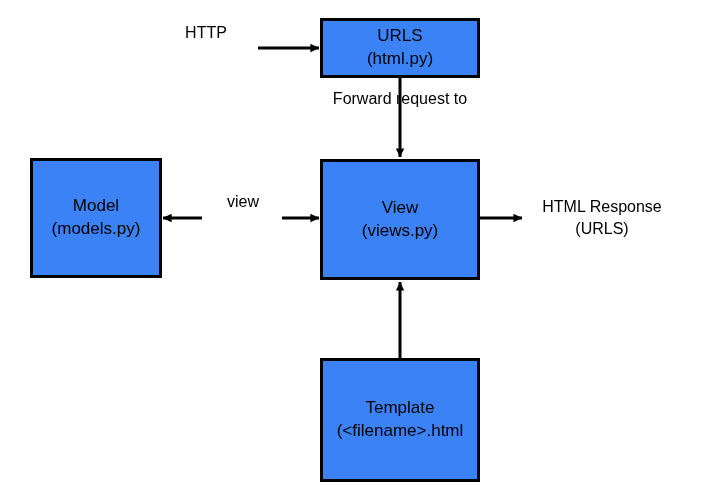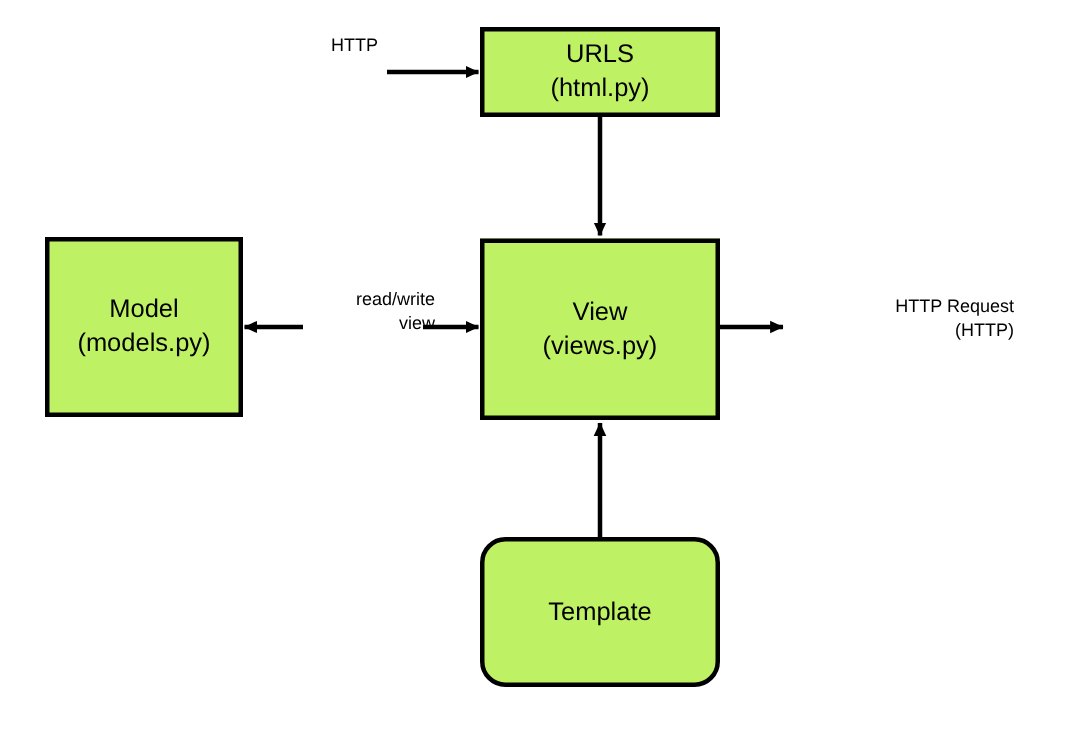--- a/index.html
+++ b/index.html
@@ -15,57 +15,57 @@
     position: relative;
     width: 713px;
     height: 503px;
     background: #ffffff;
     overflow: hidden;
   }
   .node {
     position: absolute;
     box-sizing: border-box;
     border: 3px solid #000000;
-    background: #bef264;
+    background: #3b82f6;
     display: flex;
     flex-direction: column;
     align-items: center;
     justify-content: center;
     text-align: center;
     font-size: 17px;
     line-height: 1.35;
     z-index: 3;
   }
   .node .line1, .node .line2 {
     white-space: nowrap;
   }
   .edge-label {
     position: absolute;
-    text-align: right;
-    font-size: 12px;
+    text-align: center;
+    font-size: 16px;
     line-height: 1.35;
     white-space: nowrap;
     z-index: 4;
     background: transparent;
   }
   .edge-label .l1, .edge-label .l2 { display: block; }
   svg.wires {
     position: absolute;
     left: 0;
     top: 0;
     width: 713px;
     height: 503px;
     z-index: 1;
     overflow: visible;
   }
   
   #node-urls     { left: 320px; top: 18px;  width: 160px; height: 60px;  }
   #node-model    { left: 30px;  top: 158px; width: 132px; height: 120px; }
   #node-view     { left: 320px; top: 159px; width: 160px; height: 121px; }
-  #node-template { left: 320px; top: 358px; width: 160px; height: 100px; border-radius: 17px; }
+  #node-template { left: 320px; top: 358px; width: 160px; height: 124px; }
 
   
   #node-template .line2 { position: relative; }
 
   
   #label-http-request  { left: 160px; top: 22px;  width: 92px; }
   #label-forward       { left: 318px; top: 88px;  width: 164px; }
   #label-readwrite     { left: 196px; top: 191px; width: 94px; }
   #label-http-response { left: 528px; top: 196px; width: 148px; }
 </style>
@@ -104,32 +104,33 @@
     <span class="line2">(views.py)</span>
   </div>
 
   <div class="node" id="node-model">
     <span class="line1">Model</span>
     <span class="line2">(models.py)</span>
   </div>
 
   <div class="node" id="node-template">
     <span class="line1">Template</span>
+    <span class="line2">(&lt;filename&gt;.html</span>
   </div>
 
   <div class="edge-label" id="label-http-request">
     <span class="l1">HTTP</span>
   </div>
 
   <div class="edge-label" id="label-forward">
+    <span class="l1">Forward request to</span>
   </div>
 
   <div class="edge-label" id="label-readwrite">
-    <span class="l1">read/write</span>
     <span class="l2">view</span>
   </div>
 
   <div class="edge-label" id="label-http-response">
-    <span class="l1">HTTP Request</span>
-    <span class="l2">(HTTP)</span>
+    <span class="l1">HTML Response</span>
+    <span class="l2">(URLS)</span>
   </div>
 
 </div>
 
 </body></html>

